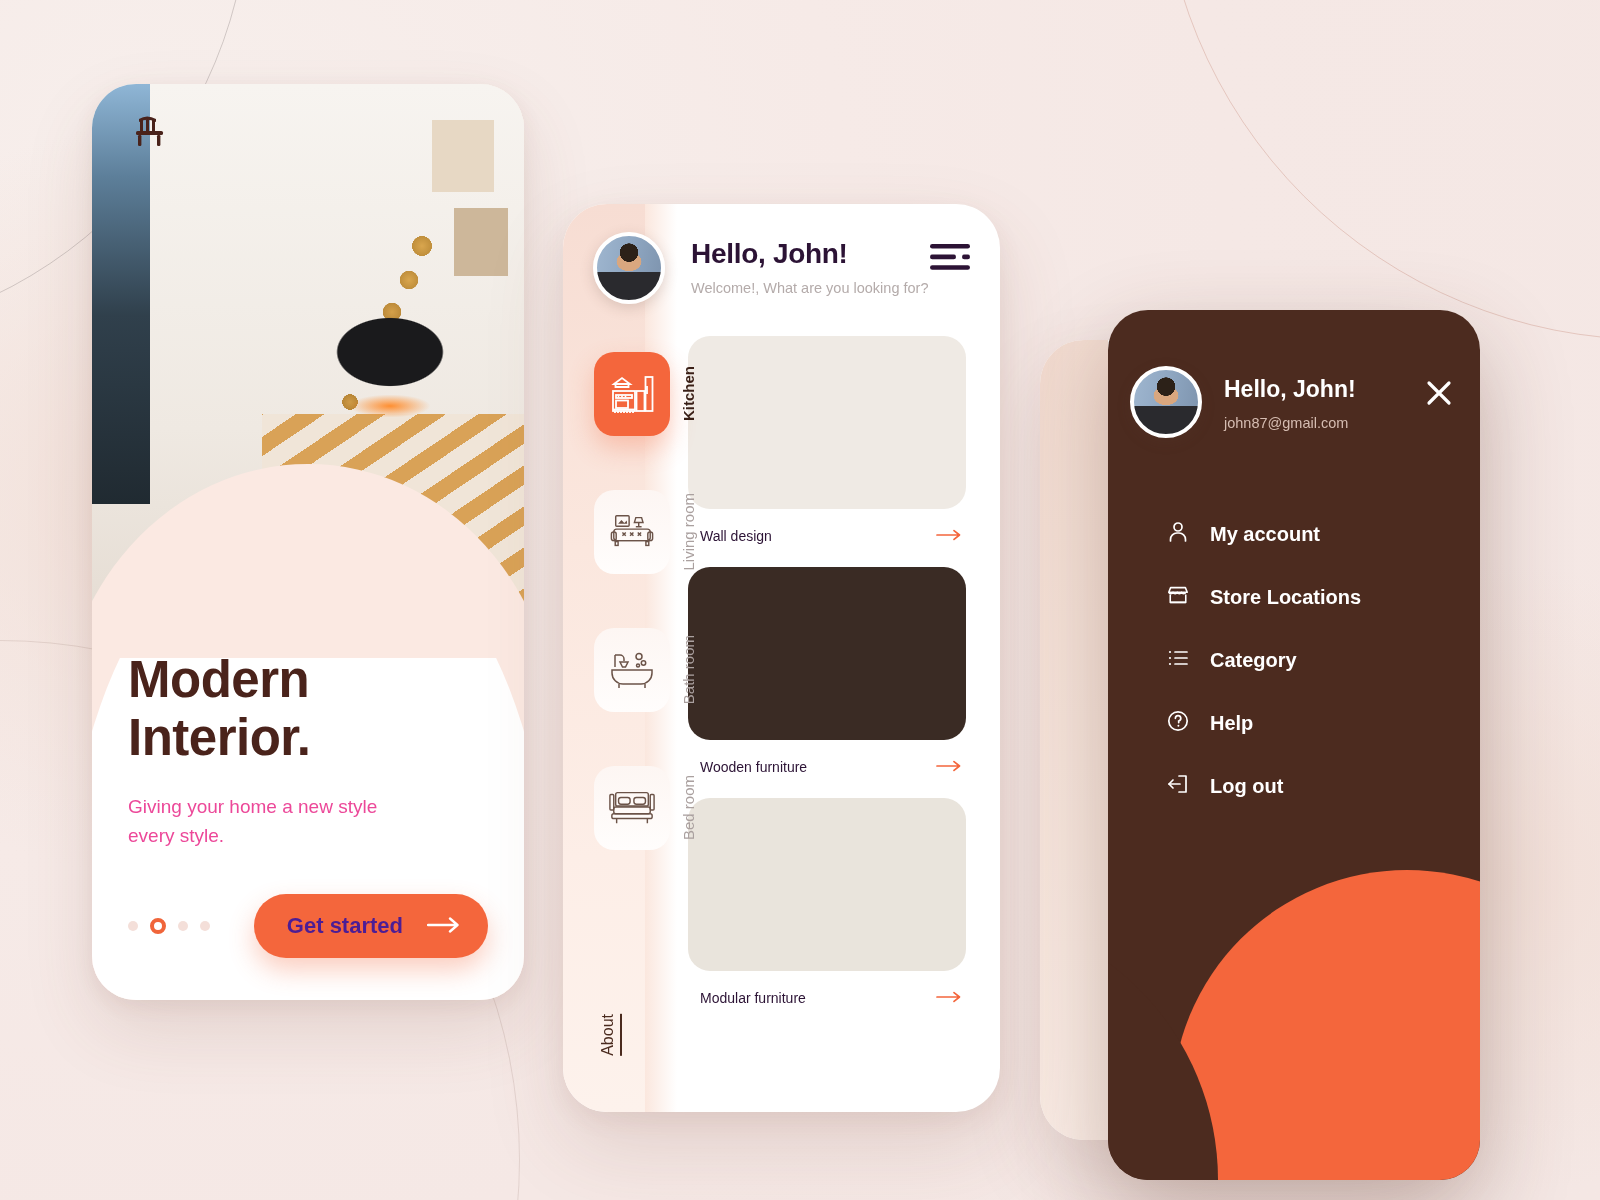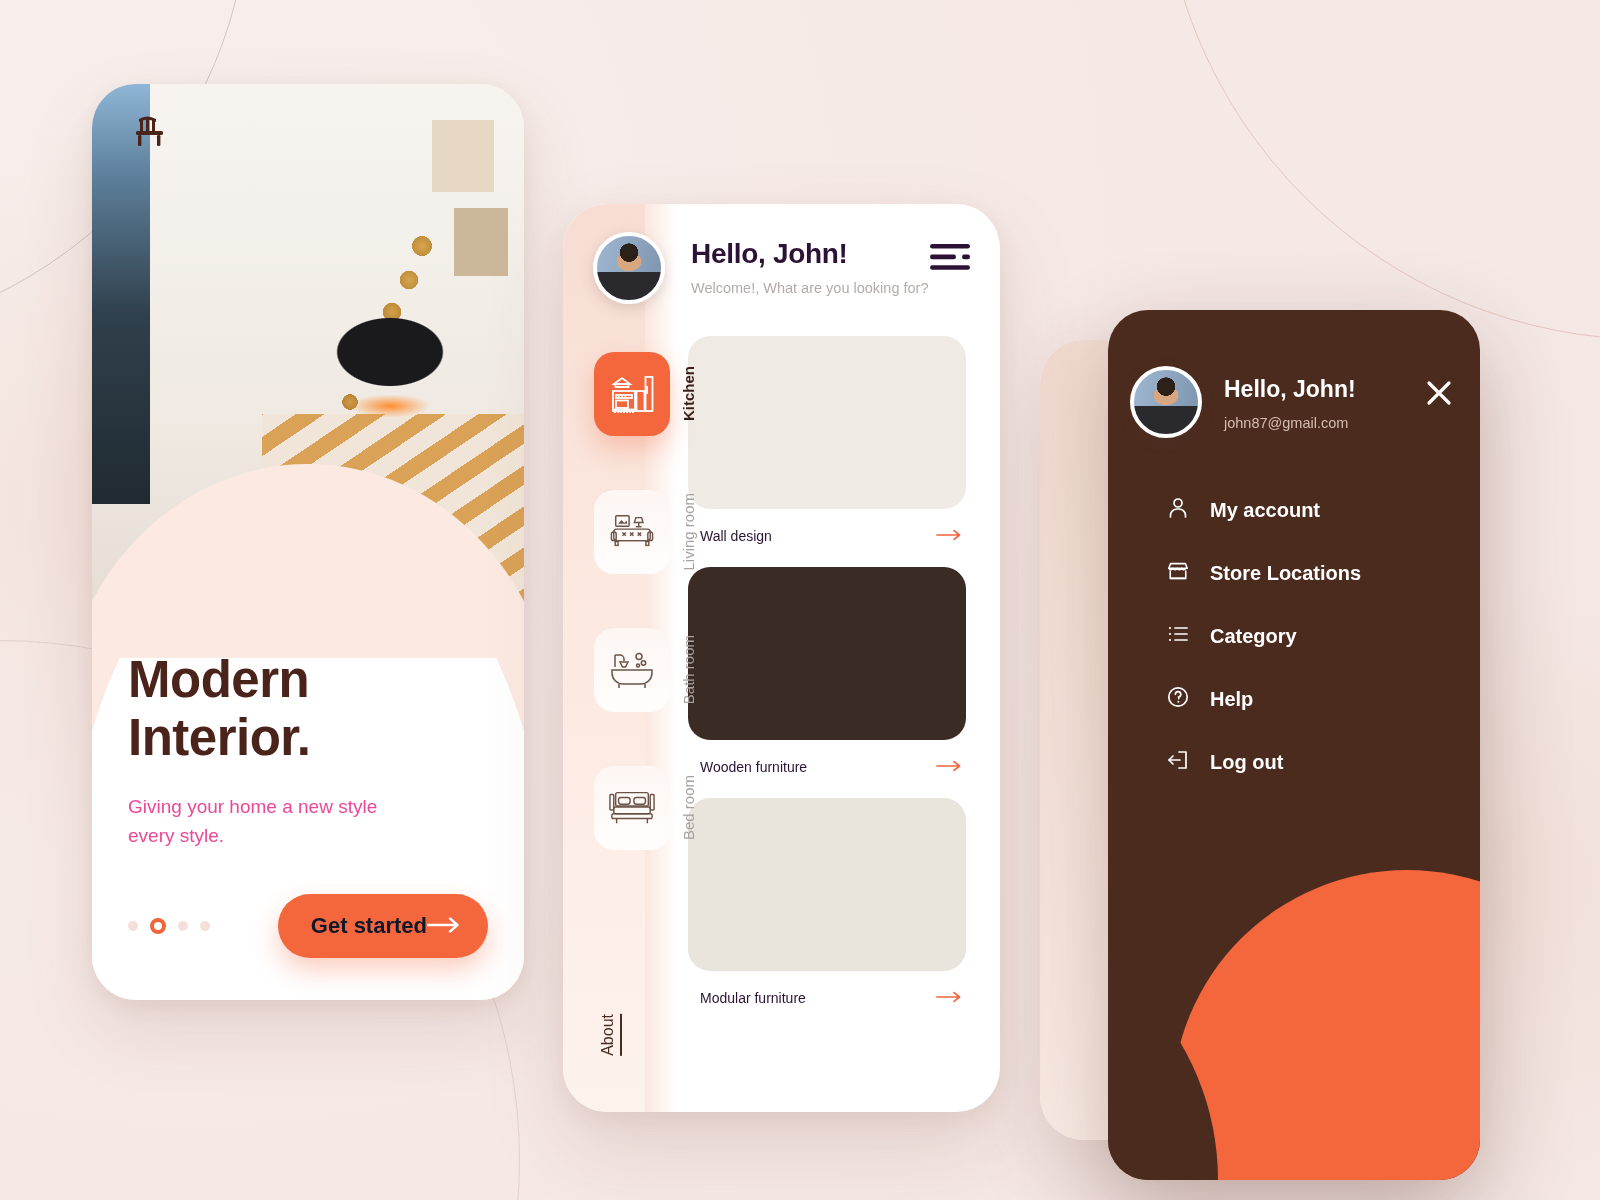--- a/index.html
+++ b/index.html
@@ -112,22 +112,22 @@
     margin-top: 44px; display: flex; align-items: center;
     justify-content: space-between; padding-bottom: 42px;
   }
   .p1-dots { display: flex; align-items: center; gap: 12px; }
   .dot { width: 10px; height: 10px; border-radius: 50%; background: #f4dfd9; }
   .dot.active {
     width: 16px; height: 16px; background: transparent;
     border: 4px solid #f0653a; box-sizing: border-box;
   }
   .btn-primary {
-    display: flex; align-items: center; 
-    background: #f4663c; color: #0f172a;
+    display: flex; align-items: center; gap: 24px;
+    background: #f4663c; color: #4c1d95;
     border: none; border-radius: 40px;
     padding: 19px 27px 19px 33px;
     font-size: 22px; font-weight: 700;
     font-family: inherit; cursor: pointer;
     box-shadow: 0 12px 26px rgba(244,102,60,.32);
   }
 
   
   #phone2 {
     left: 563px; top: 204px; width: 437px; height: 908px;
@@ -266,21 +266,21 @@
   .drawer-blob-b {
     position: absolute; width: 540px; height: 540px; border-radius: 50%;
     background: #4c2b1f; left: -430px; top: 600px;
   }
   .drawer-inner { position: relative; z-index: 3; }
   .drawer-head { display:flex; align-items:flex-start; padding: 56px 28px 0 22px; }
   .drawer-user { margin-left: 22px; flex:1; padding-top:10px; }
   .drawer-name { font-size: 23px; font-weight: 700; color: #fff; }
   .drawer-mail { margin-top: 12px; font-size: 14.5px; color: #d6bdb2; }
   .close-btn { margin-top: 14px; cursor: pointer; flex: none; }
-  .drawer-nav { margin-top: 58px; padding-left: 58px; }
+  .drawer-nav { margin-top: 82px; padding-left: 58px; }
   .nav-item {
     display: flex; align-items: center; gap: 20px;
     margin-bottom: 35px; cursor: pointer;
   }
   .nav-label { font-size: 20px; font-weight: 700; color: #fff; }
 </style>
 </head>
 <body>
 
 <div class="bg-wrap">

